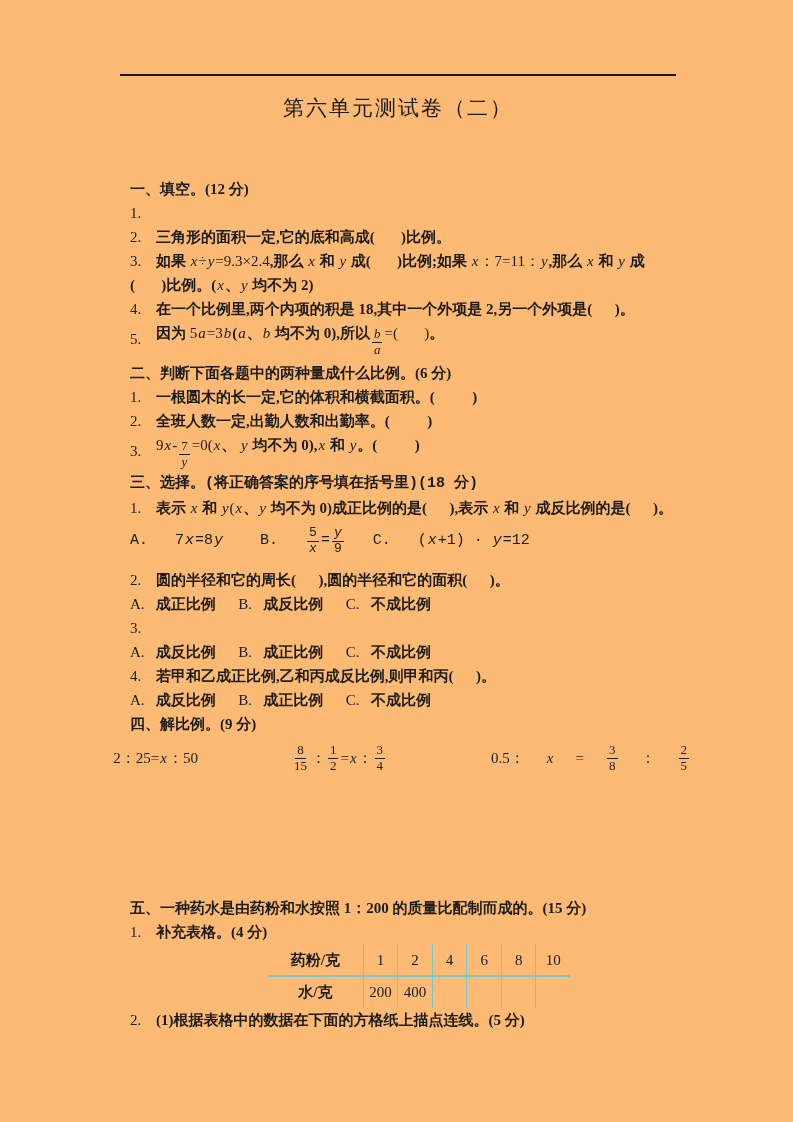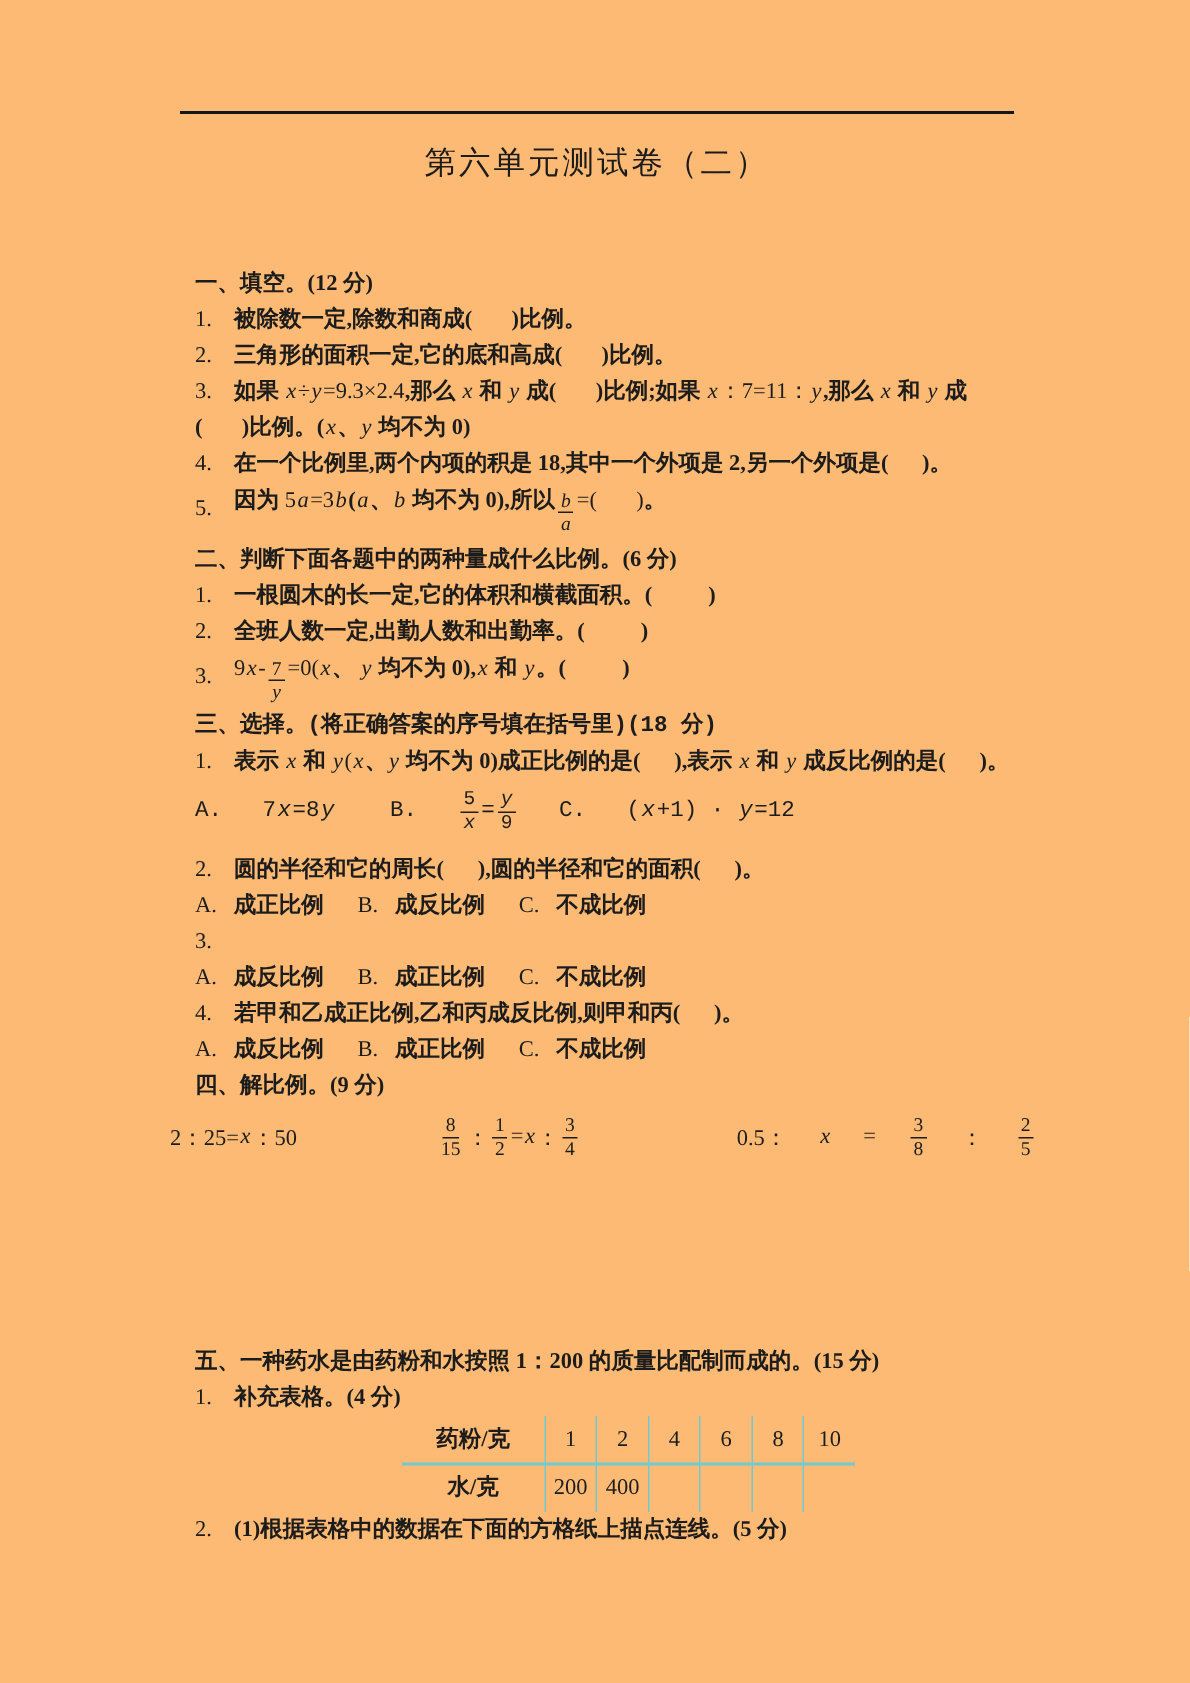--- a/index.html
+++ b/index.html
@@ -67,24 +67,24 @@
 <div class="page">
 
   <div class="rule"></div>
 
   <div class="title">第六单元测试卷（二）</div>
 
 
   <div class="content">
 
     <div class="line">一、填空。(12 分)</div>
-    <div class="line"><span class="no">1.</span><span class="body">被除数一定,除数和商成(       )比例。</span></div>
+    <div class="line"><span class="no">1.</span></div>
     <div class="line"><span class="no">2.</span><span class="body">三角形的面积一定,它的底和高成(       )比例。</span></div>
     <div class="line"><span class="no">3.</span><span class="body"><span class="txt">如果 </span><span class="var">x</span><span class="lat">÷</span><span class="var">y</span><span class="lat">=9.3×2.4</span><span class="txt">,那么 </span><span class="var">x</span><span class="txt"> 和 </span><span class="var">y</span><span class="txt"> 成(       )比例;如果 </span><span class="var">x</span><span class="lat">：7=11：</span><span class="var">y</span><span class="txt">,那么 </span><span class="var">x</span><span class="txt"> 和 </span><span class="var">y</span><span class="txt"> 成</span></span></div>
-    <div class="line"><span class="body"><span class="txt">(       )比例。(</span><span class="var">x</span><span class="txt">、</span><span class="var">y</span><span class="txt"> 均不为 0)</span></span></div>
+    <div class="line"><span class="body"><span class="txt">(       )比例。(</span><span class="var">x</span><span class="txt">、</span><span class="var">y</span><span class="txt"> 均不为 2)</span></span></div>
     <div class="line"><span class="no">4.</span><span class="body">在一个比例里,两个内项的积是 18,其中一个外项是 2,另一个外项是(      )。</span></div>
     <div class="line tall"><span class="no">5.</span><span class="body"><span class="txt">因为 </span><span class="lat">5</span><span class="var">a</span><span class="lat">=3</span><span class="var">b</span><span class="txt">(</span><span class="var">a</span><span class="txt">、</span><span class="var">b</span><span class="txt"> 均不为 0),所以</span><span class="frac"><span class="fn var">b</span><span class="fd var">a</span></span><span class="lat">=(       )</span><span class="txt">。</span></span></div>
 
     <div class="line mt4">二、判断下面各题中的两种量成什么比例。(6 分)</div>
     <div class="line"><span class="no">1.</span><span class="body">一根圆木的长一定,它的体积和横截面积。(          )</span></div>
     <div class="line"><span class="no">2.</span><span class="body">全班人数一定,出勤人数和出勤率。(          )</span></div>
     <div class="line tall"><span class="no">3.</span><span class="body"><span class="lat">9</span><span class="var">x</span><span class="lat">-</span><span class="frac"><span class="fn">7</span><span class="fd var">y</span></span><span class="lat">=0(</span><span class="var">x</span><span class="txt">、 </span><span class="var">y</span><span class="txt"> 均不为 0),</span><span class="var">x</span><span class="txt"> 和 </span><span class="var">y</span><span class="txt">。(          )</span></span></div>
 
     <div class="line mt3">三、选择。(将正确答案的序号填在括号里)(18 分)</div>
     <div class="line"><span class="no">1.</span><span class="body"><span class="txt">表示 </span><span class="var">x</span><span class="txt"> 和 </span><span class="var">y</span><span class="lat">(</span><span class="var">x</span><span class="txt">、</span><span class="var">y</span><span class="txt"> 均不为 0)成正比例的是(      ),表示 </span><span class="var">x</span><span class="txt"> 和 </span><span class="var">y</span><span class="txt"> 成反比例的是(      )。</span></span></div>

